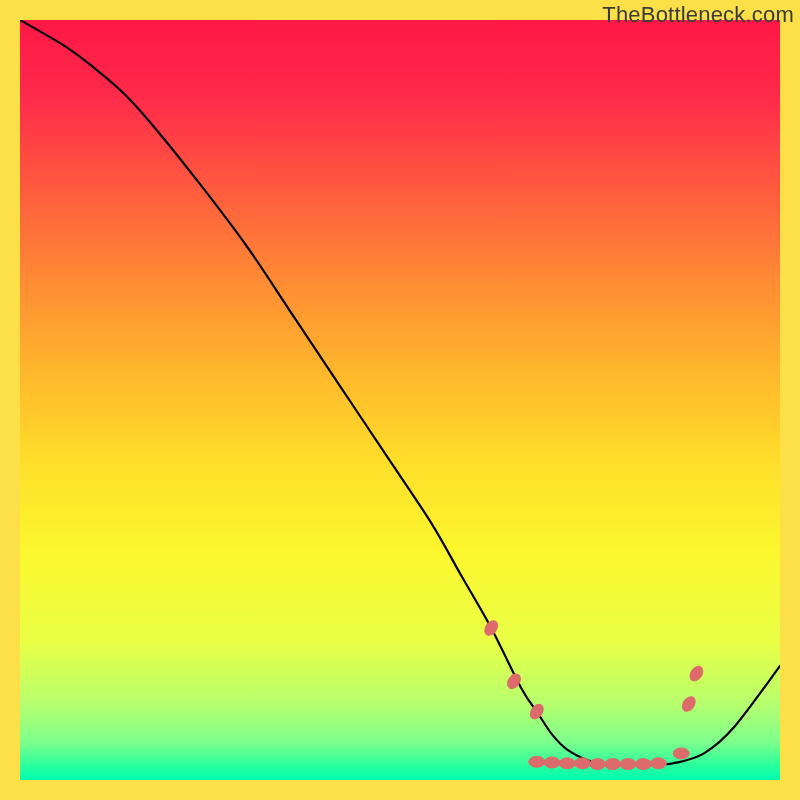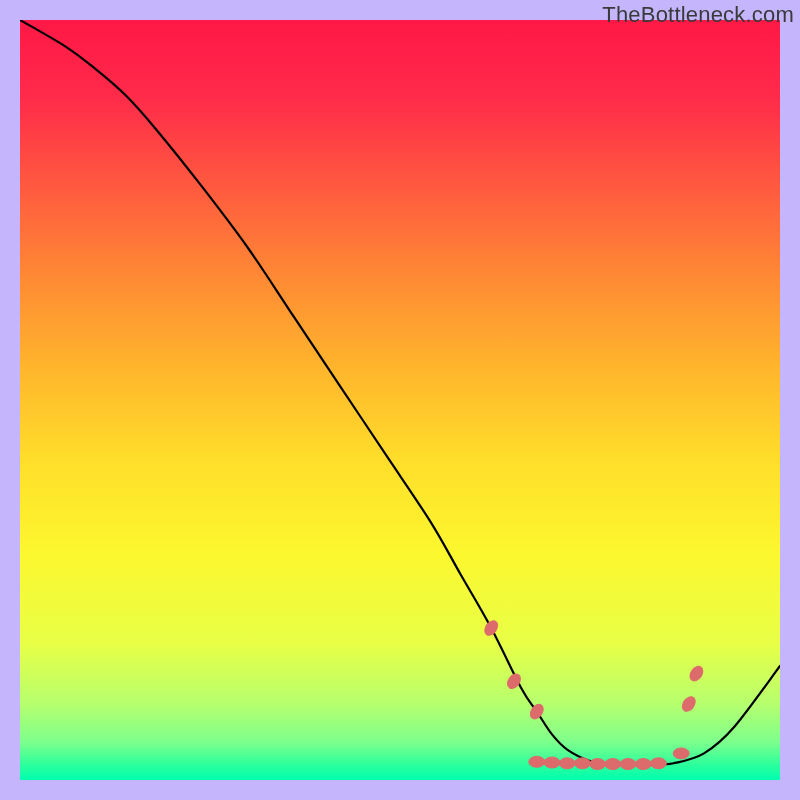--- a/index.html
+++ b/index.html
@@ -1,21 +1,21 @@
 <!DOCTYPE html>
 <html><head>
 <meta charset="utf-8">
 <style>
   * { margin: 0; padding: 0; box-sizing: border-box; }
   html, body { width: 800px; height: 800px; overflow: hidden; background: #000; }
   .container {
     position: relative;
     width: 800px;
     height: 800px;
-    background: #c4b5fd;
+    background: #fde047;
   }
   .plot-area {
     position: absolute;
     left: 20px;
     top: 20px;
     width: 760px;
     height: 760px;
     background: linear-gradient(to bottom,
       #ff1846 0%,
       #ff2a4a 10%,

